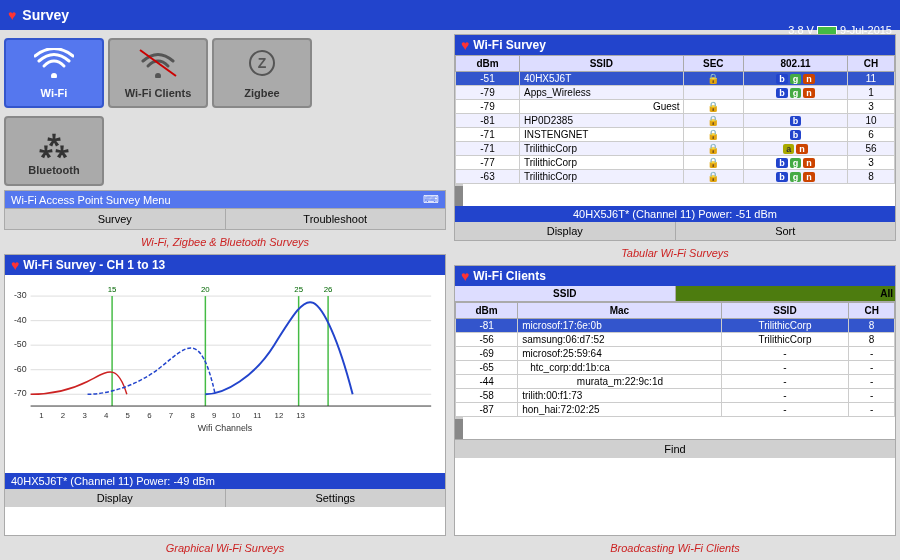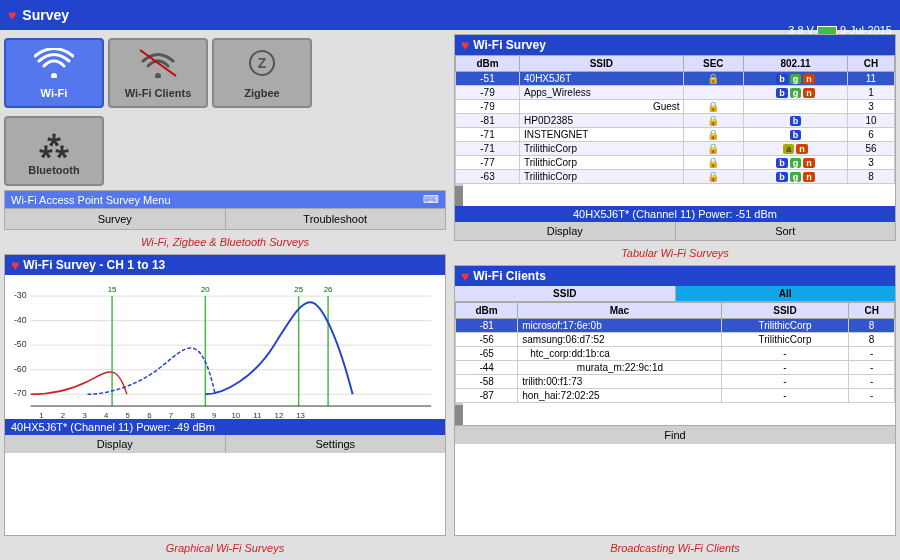--- a/index.html
+++ b/index.html
@@ -117,21 +117,21 @@
       color: white;
       padding: 2px 6px;
       font-size: 12px;
       font-weight: bold;
       display: flex;
       align-items: center;
       gap: 4px;
     }
     .chart-area {
       padding: 2px 4px;
-      height: 144px;
+      height: 198px;
       position: relative;
       overflow: hidden;
     }
     svg.chart-svg {
       width: 100%;
       height: 155px;
     }
 
     
     .chart-bottom {
@@ -539,21 +539,21 @@
     </div>
     <div class="tabular-desc">Tabular Wi-Fi Surveys</div>
 
     <div class="clients-section">
       <div class="clients-title">
         <span class="header-heart">♥</span>
         <span>Wi-Fi Clients</span>
       </div>
       <div style="display:flex; border-bottom: 1px solid #aaa;">
         <div style="flex:1; text-align:center; padding:2px; border-right:1px solid #aaa; background:#ddddff; font-weight:bold; font-size:10px;">SSID</div>
-        <div style="flex:1; text-align:center; padding:2px; background:#0ea5e9; font-weight:bold; font-size:10px;">All</div>
+        <div style="flex:1; text-align:right; padding:2px; background:#4d7c0f; font-weight:bold; font-size:10px;">All</div>
       </div>
       <div class="table-with-scroll">
         <table class="clients-table">
           <thead>
             <tr>
               <th>dBm</th>
               <th>Mac</th>
               <th>SSID</th>
               <th>CH</th>
             </tr>
@@ -565,20 +565,26 @@
     <td>TrilithicCorp</td>
     <td>8</td>
   </tr>
               <tr>
     <td>-56</td>
     <td style="text-align:left;padding-left:4px;">samsung:06:d7:52</td>
     <td>TrilithicCorp</td>
     <td>8</td>
   </tr>
               <tr>
+    <td>-69</td>
+    <td style="text-align:left;padding-left:4px;">microsof:25:59:64</td>
+    <td>-</td>
+    <td>-</td>
+  </tr>
+              <tr>
     <td>-65</td>
     <td style="text-align:left;padding-left:12px;">htc_corp:dd:1b:ca</td>
     <td>-</td>
     <td>-</td>
   </tr>
               <tr>
     <td>-44</td>
     <td style="text-align:center;padding-left:4px;">murata_m:22:9c:1d</td>
     <td>-</td>
     <td>-</td>

